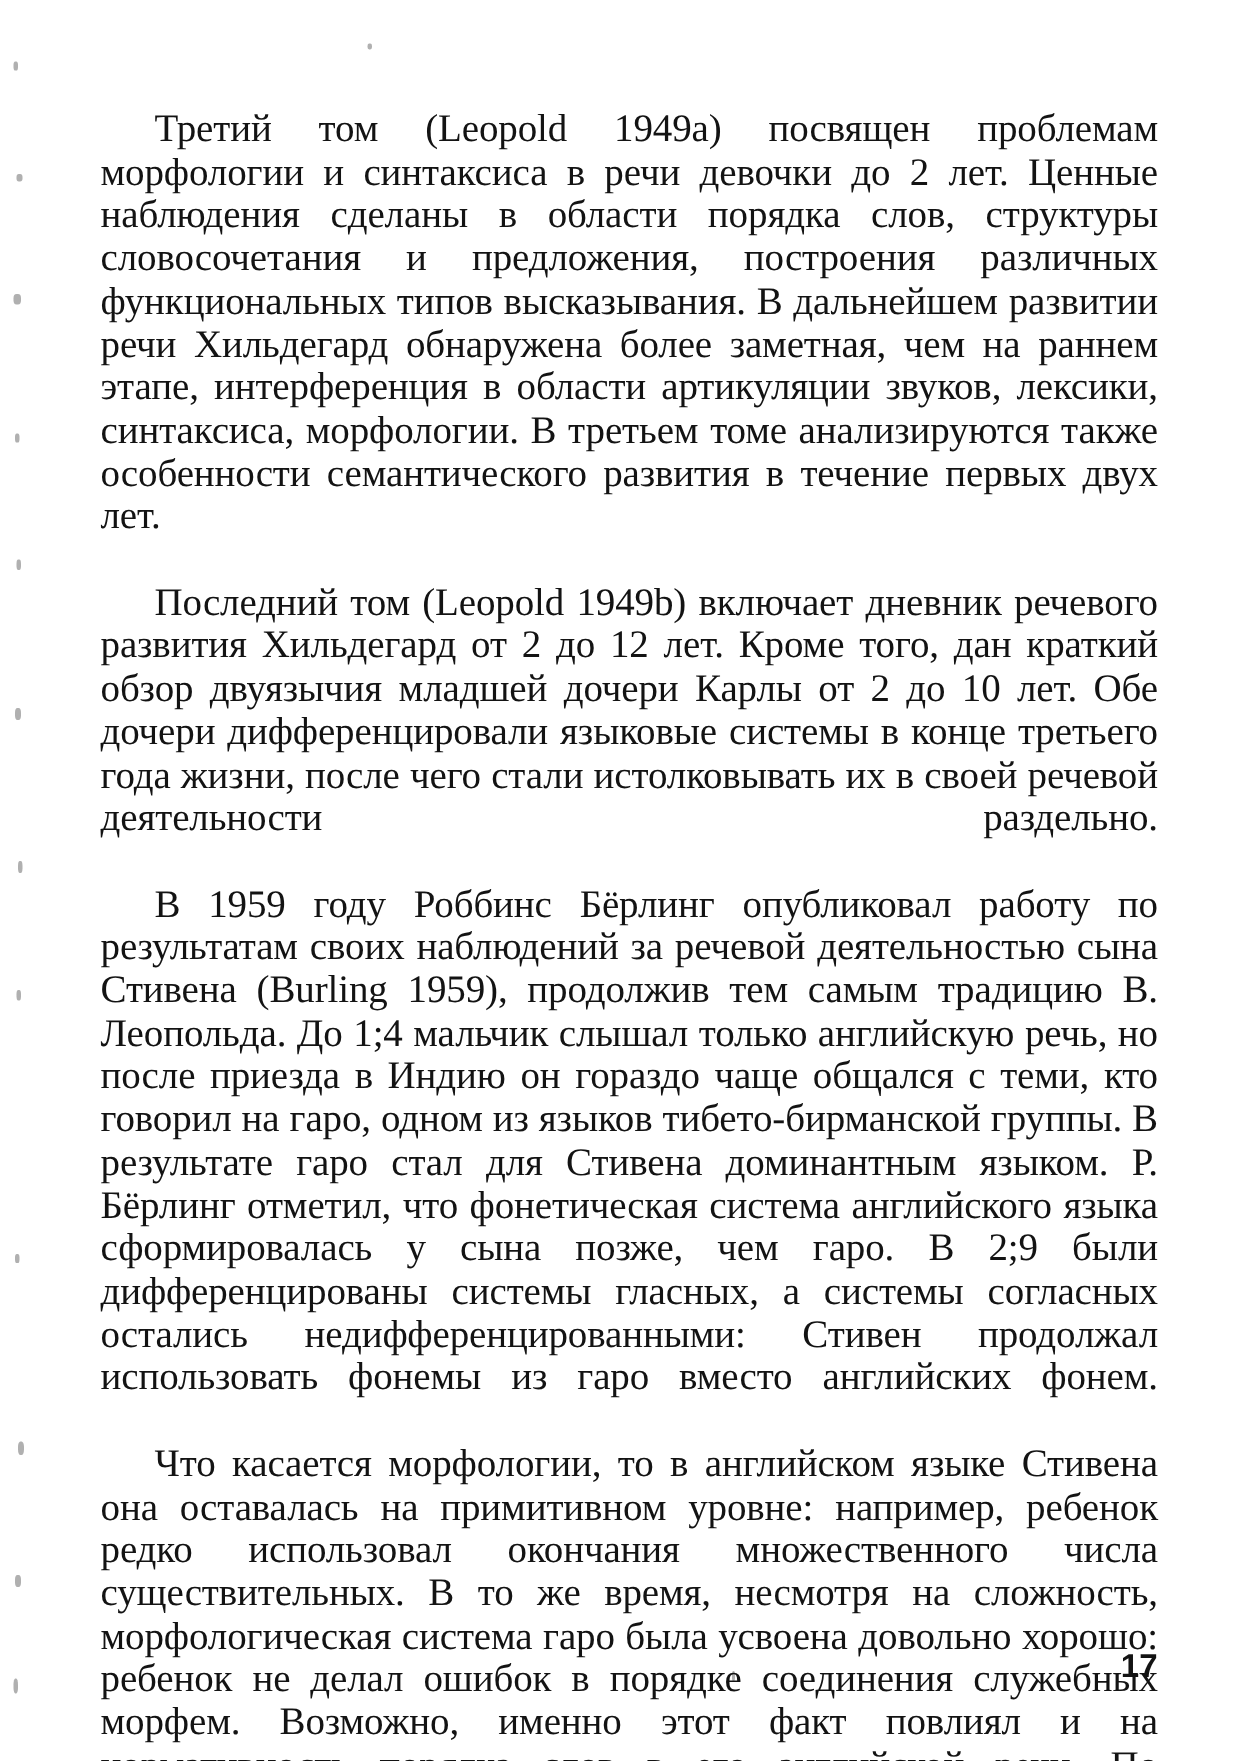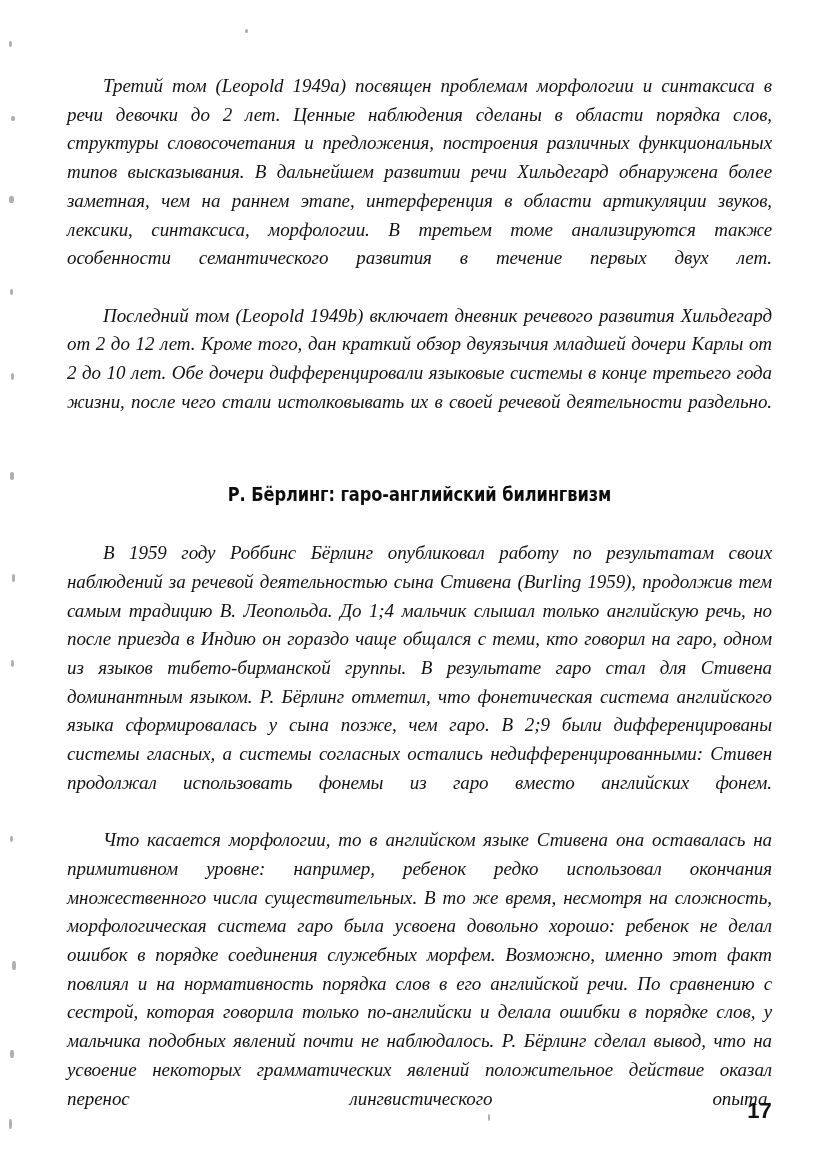--- a/index.html
+++ b/index.html
@@ -38,27 +38,26 @@
     position: absolute;
     left: 67px;
     top: 72px;
     width: 705px;
   }
 
   p.para {
     margin: 0;
     text-align: justify;
     text-justify: inter-word;
-    font-size: 19px;
+    font-size: 26px;
     line-height: 28.7px;
     letter-spacing: -0.08px;
     word-spacing: 0.1px;
     text-indent: 36px;
     hyphens: manual;
-    font-style: italic;
   }
   p.para.wide-indent {
     text-indent: 46px;
   }
 
   
   p.para::after {
     content: "";
     display: inline-block;
     width: 100%;
@@ -115,23 +114,20 @@
   <div class="speck" style="left:488px; top:1114px; width:2px; height:7px;"></div>
   <div class="speck" style="left:245px; top:29px; width:3px; height:4px;"></div>
 
   <div class="column">
 
     <p class="para">Третий том (Leopold 1949a) посвящен проблемам морфологии и синтаксиса в речи девочки до 2 лет. Ценные наблюдения сделаны в области порядка слов, структуры словосочетания и предложения, построения различных функциональных типов высказывания. В дальнейшем развитии речи Хильдегард обнаружена более заметная, чем на раннем этапе, интерференция в области артикуляции звуков, лексики, синтаксиса, морфологии. В третьем томе анализируются также особенности семантического развития в течение первых двух лет.</p>
 
     <p class="para">Последний том (Leopold 1949b) включает дневник речевого развития Хильдегард от 2 до 12 лет. Кроме того, дан краткий обзор двуязычия младшей дочери Карлы от 2 до 10 лет. Обе дочери дифференцировали языковые системы в конце третьего года жизни, после чего стали истолковывать их в своей речевой деятельности раздельно.</p>
 
 
-    <div class="heading-block">
-      <h2 class="section-heading">Р. Бёрлинг: гаро-английский билингвизм</h2>
-    </div>
 
     <p class="para">В 1959 году Роббинс Бёрлинг опубликовал работу по результатам своих наблюдений за речевой деятельностью сына Стивена (Burling 1959), продолжив тем самым традицию В. Леопольда. До 1;4 мальчик слышал только английскую речь, но после приезда в Индию он гораздо чаще общался с теми, кто говорил на гаро, одном из языков тибето-бирманской группы. В результате гаро стал для Стивена доминантным языком. Р. Бёрлинг отметил, что фонетическая система английского языка сформировалась у сына позже, чем гаро. В 2;9 были дифференцированы системы гласных, а системы согласных остались недифференцированными: Стивен продолжал использовать фонемы из гаро вместо английских фонем.</p>
 
     <p class="para">Что касается морфологии, то в английском языке Стивена она оставалась на примитивном уровне: например, ребенок редко использовал окончания множественного числа существительных. В то же время, несмотря на сложность, морфологическая система гаро была усвоена довольно хорошо: ребенок не делал ошибок в порядке соединения служебных морфем. Возможно, именно этот факт повлиял и на нормативность порядка слов в его английской речи. По сравнению с сестрой, которая говорила только по-английски и делала ошибки в порядке слов, у мальчика подобных явлений почти не наблюдалось. Р. Бёрлинг сделал вывод, что на усвоение некоторых грамматических явлений положительное действие оказал перенос лингвистического опыта.</p>
 
   </div>
 
   <div class="folio">17</div>
 
 </div>

